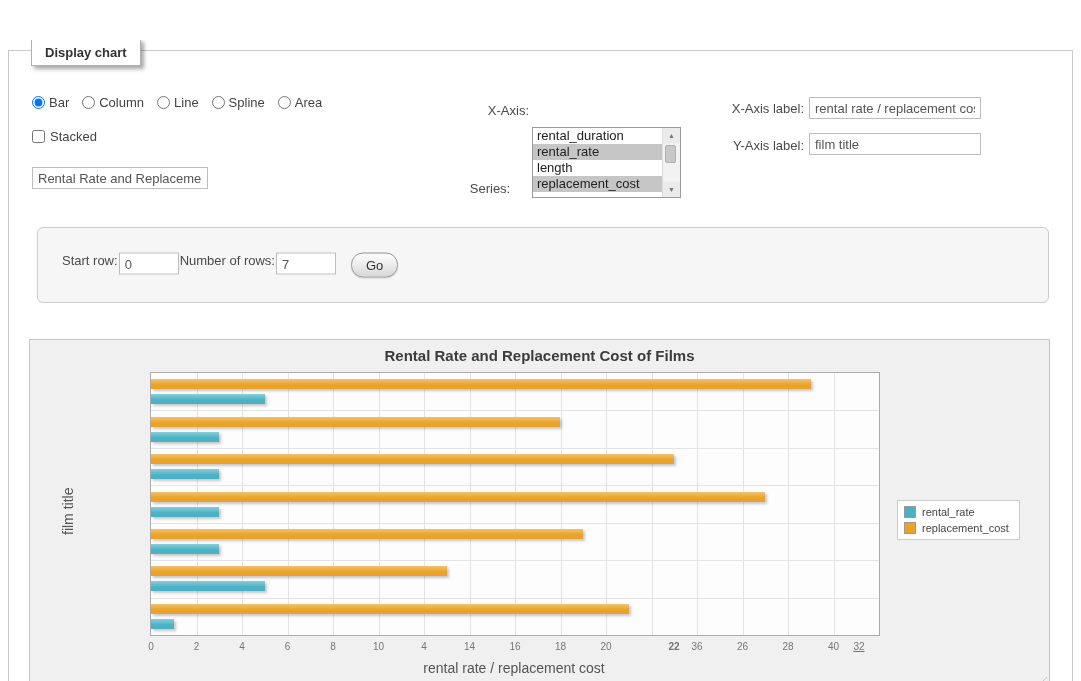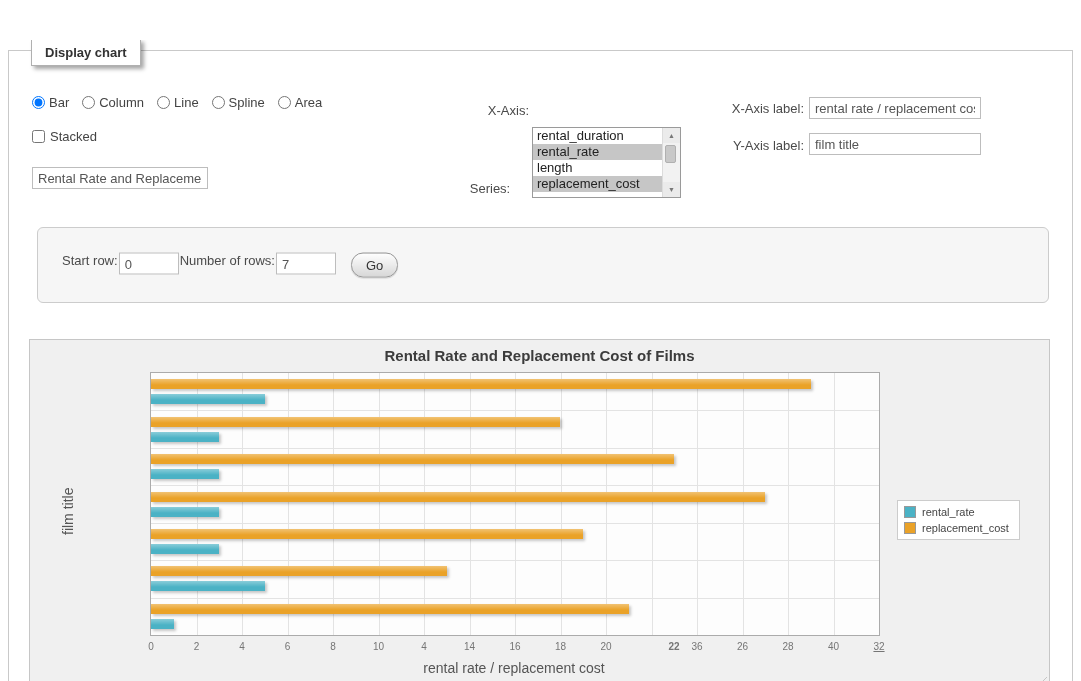--- a/index.html
+++ b/index.html
@@ -178,21 +178,21 @@
           <div class="grid-vline" style="left: 500.5px;"></div>
           <div class="x-tick-label" style="left: 523px; font-weight: bold;">22</div>
           <div class="grid-vline" style="left: 546px;"></div>
           <div class="x-tick-label" style="left: 546px;">36</div>
           <div class="grid-vline" style="left: 591.5px;"></div>
           <div class="x-tick-label" style="left: 591.5px;">26</div>
           <div class="grid-vline" style="left: 637px;"></div>
           <div class="x-tick-label" style="left: 637px;">28</div>
           <div class="grid-vline" style="left: 682.5px;"></div>
           <div class="x-tick-label" style="left: 682.5px;">40</div>
-          <div class="x-tick-label" style="left: 728px; text-decoration: underline;">32</div>
+          <div class="x-tick-label" style="left: 708px; text-decoration: underline;">32</div>
           <div class="grid-hline" style="top: 37.4286px;"></div>
           <div class="grid-hline" style="top: 74.8571px;"></div>
           <div class="grid-hline" style="top: 112.286px;"></div>
           <div class="grid-hline" style="top: 149.714px;"></div>
           <div class="grid-hline" style="top: 187.143px;"></div>
           <div class="grid-hline" style="top: 224.571px;"></div>
           <div class="bar" style="top: 6.21429px; width: 659.522px; background-color: rgb(234, 162, 40); background-image: linear-gradient(rgba(255, 255, 255, 0.35), rgba(255, 255, 255, 0) 60%);"></div>
           <div class="bar" style="top: 21.2143px; width: 113.522px; background-color: rgb(75, 178, 197); background-image: linear-gradient(rgba(255, 255, 255, 0.35), rgba(255, 255, 255, 0) 60%);"></div>
           <div class="bar" style="top: 43.6429px; width: 409.272px; background-color: rgb(234, 162, 40); background-image: linear-gradient(rgba(255, 255, 255, 0.35), rgba(255, 255, 255, 0) 60%);"></div>
           <div class="bar" style="top: 58.6429px; width: 68.0225px; background-color: rgb(75, 178, 197); background-image: linear-gradient(rgba(255, 255, 255, 0.35), rgba(255, 255, 255, 0) 60%);"></div>

